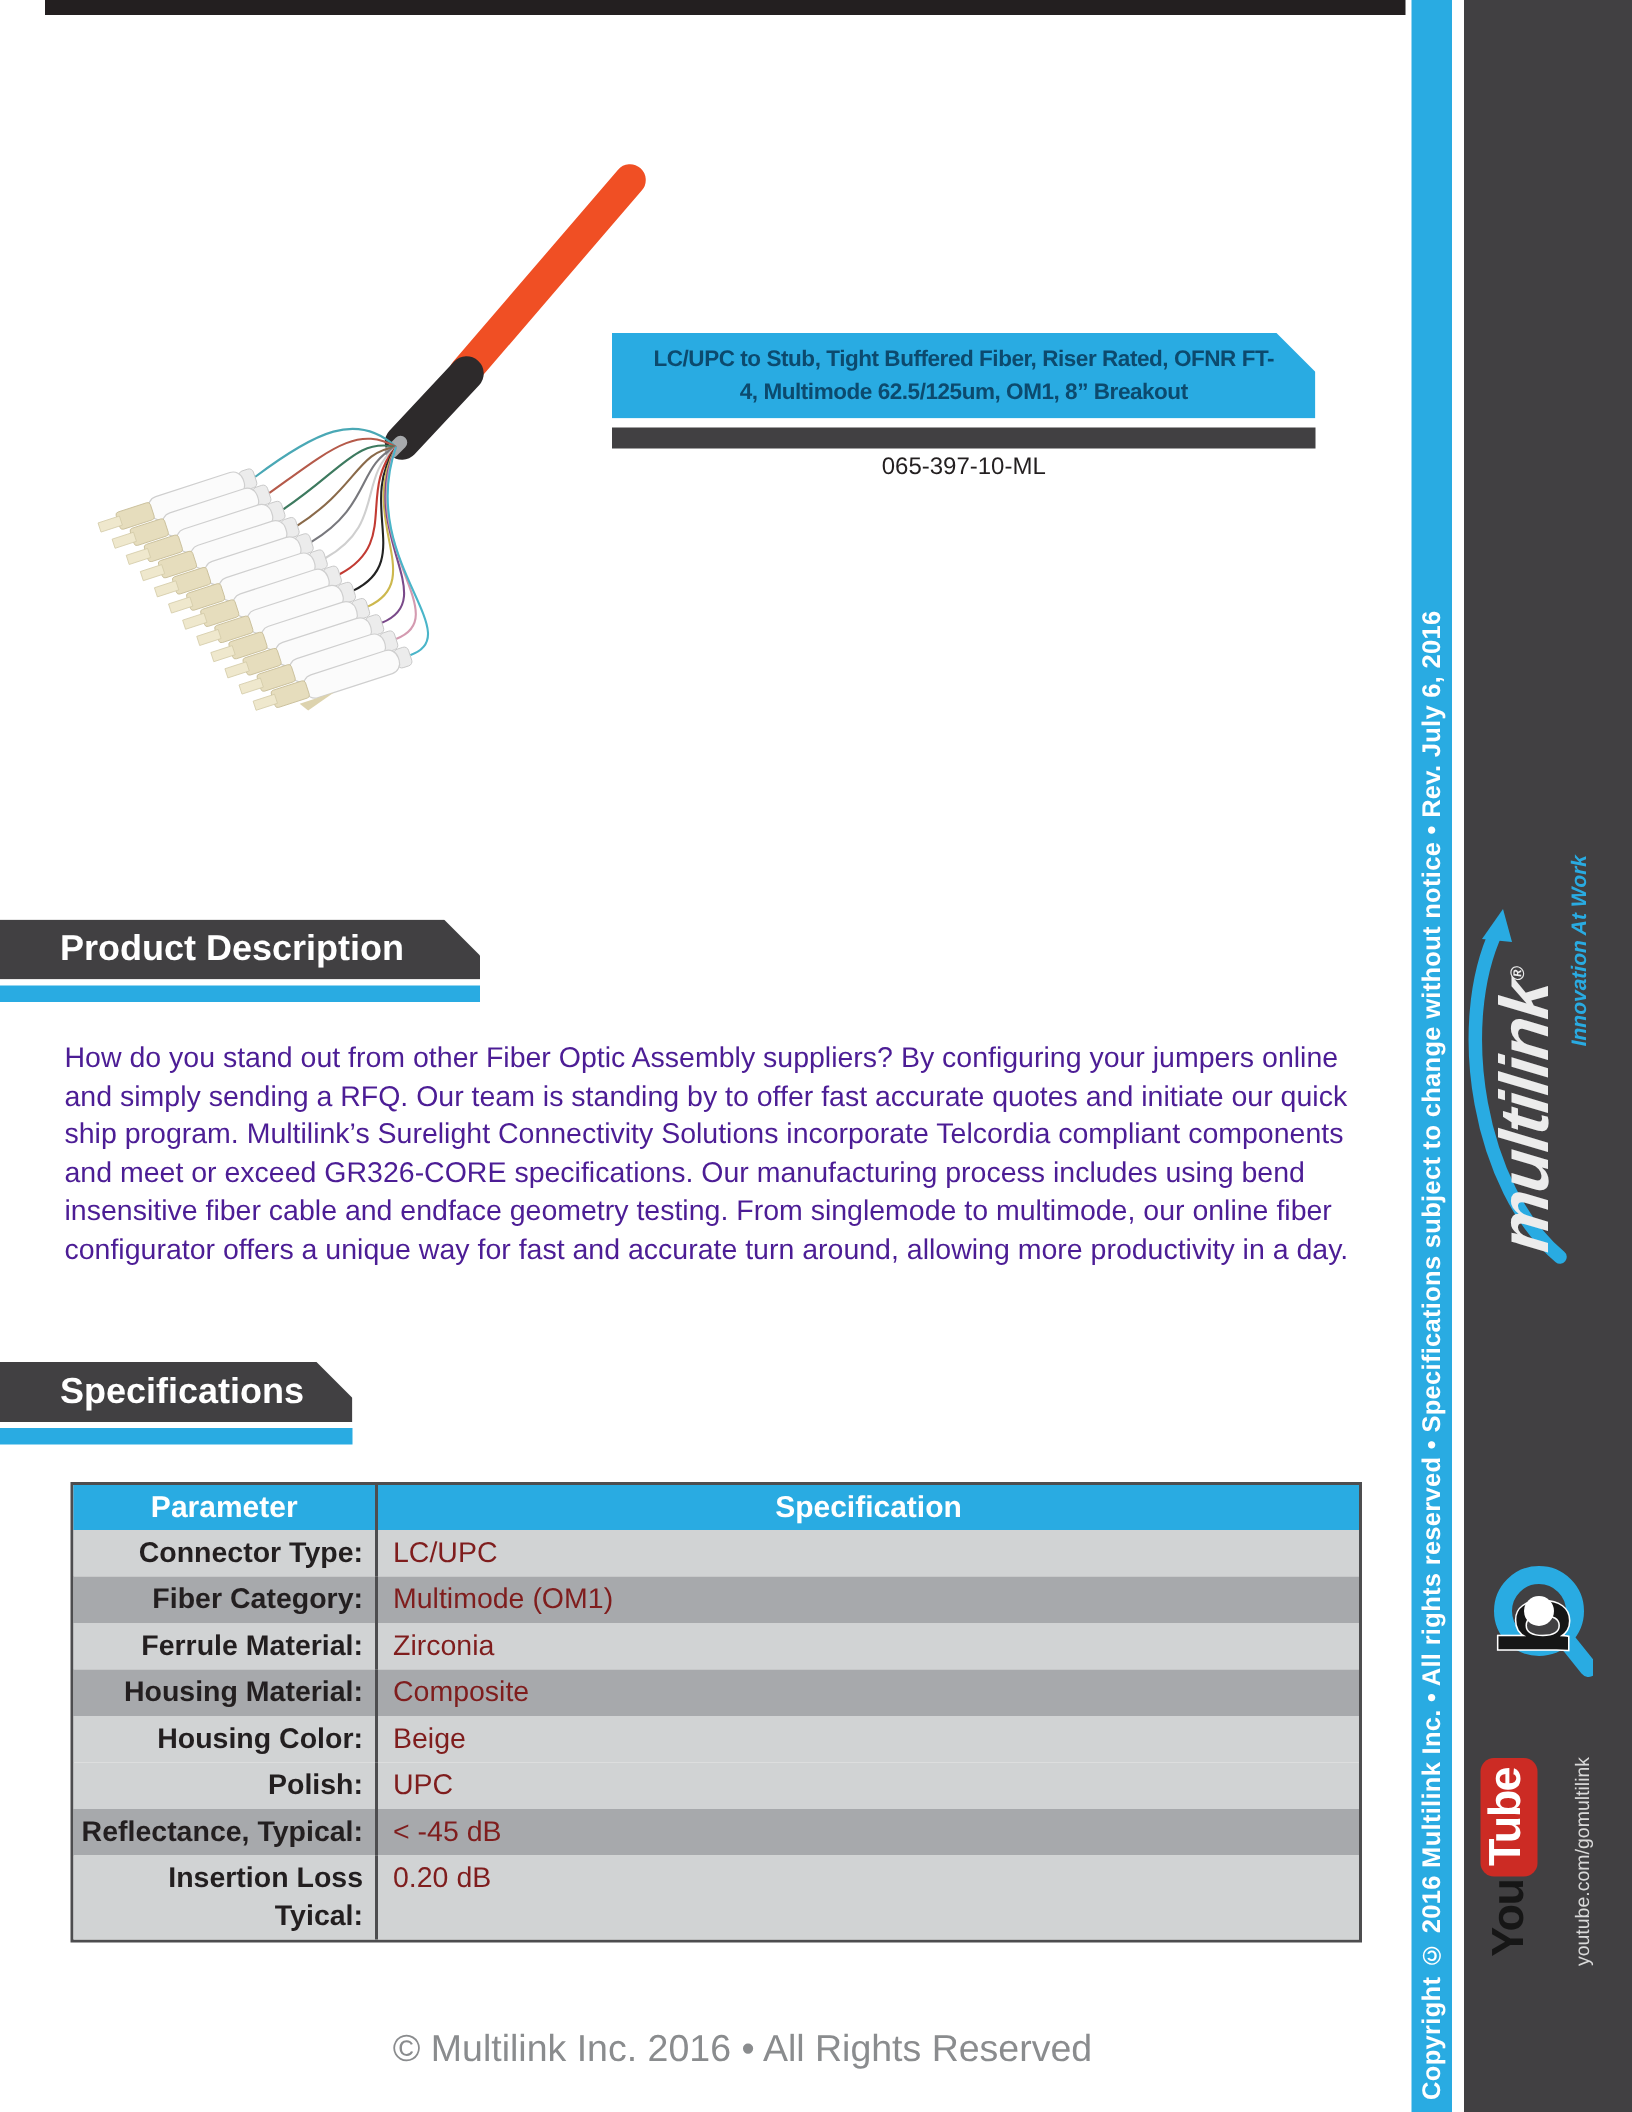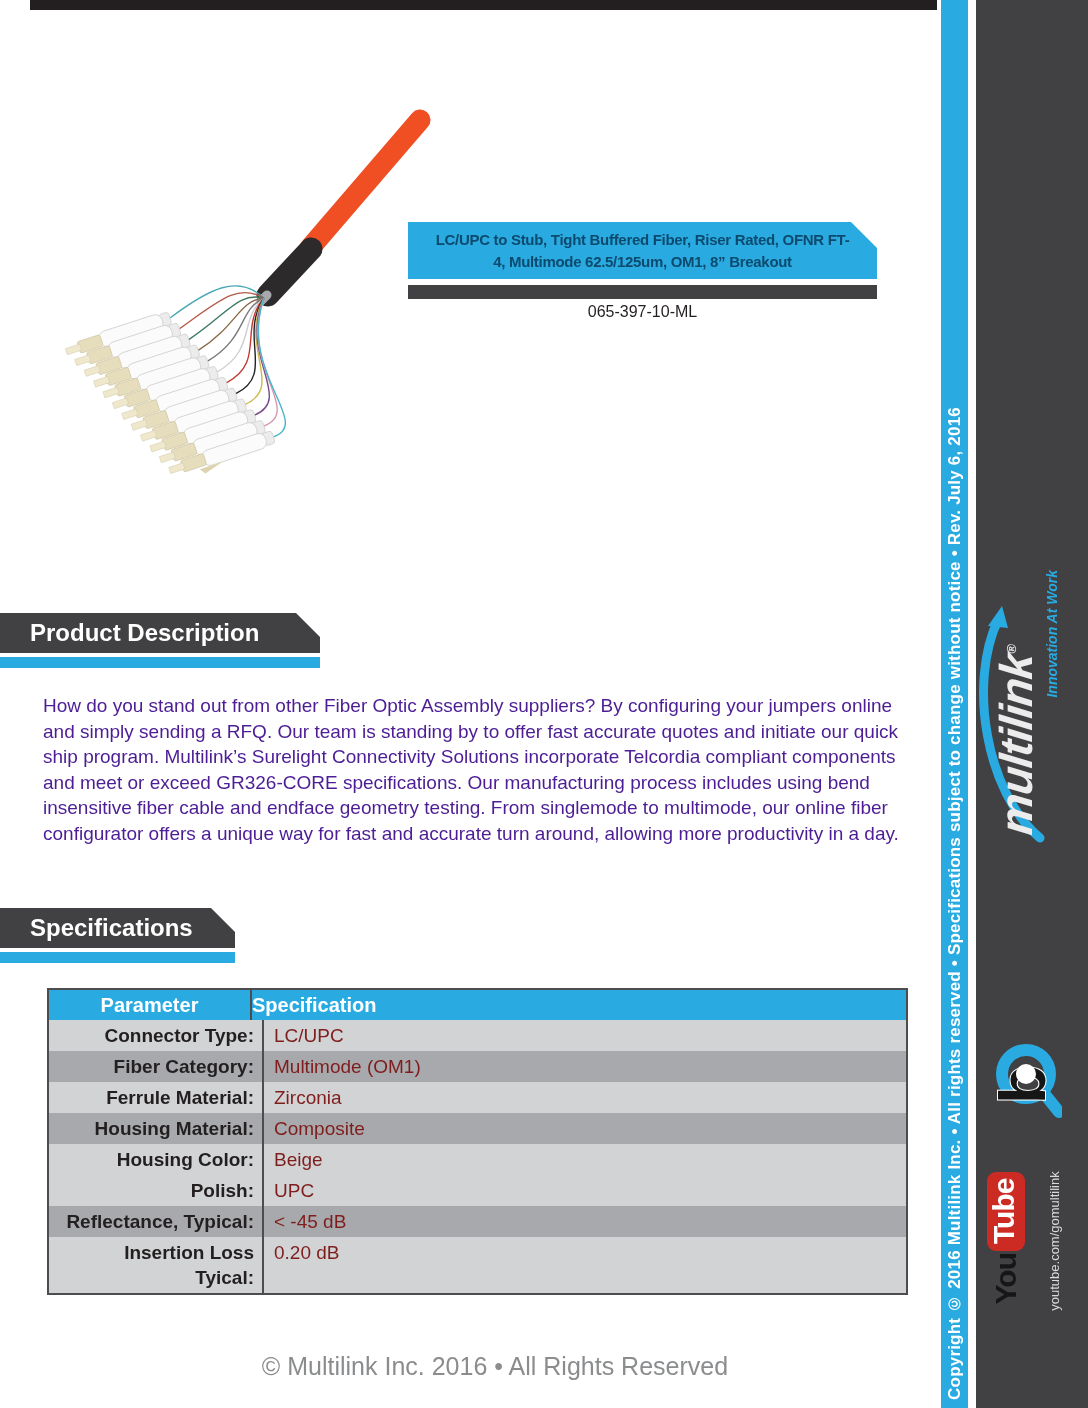--- a/index.html
+++ b/index.html
@@ -23,45 +23,45 @@
     clip-path:polygon(0 0, calc(100% - 26px) 0, 100% 26px, 100% 100%, 0 100%);
     text-align:center;
   }
   .banner span { white-space:nowrap; }
   .banner-underbar { position:absolute; left:408px; top:285px; width:469px; height:14px; background:#414042; }
   .part-number { position:absolute; left:408px; top:303px; width:469px; text-align:center; font-size:16px; color:#231f20; }
 
   
   .section-hdr {
     position:absolute; left:0; height:40px; background:#414042; color:#fff;
-    font-size:24px; font-weight:bold; line-height:40px; padding-left:30px;
+    font-size:24px; font-weight:bold; line-height:40px; padding-left:40px;
     clip-path:polygon(0 0, calc(100% - 24px) 0, 100% 24px, 100% 100%, 0 100%);
   }
   .hdr-desc { top:613px; width:320px; }
   .hdr-spec { top:908px; width:235px; }
   .section-underline { position:absolute; left:0; height:11px; background:#29abe2; }
   .ul-desc { top:657px; width:320px; }
   .ul-spec { top:952px; width:235px; }
 
   .desc-body {
     position:absolute; left:43px; top:693px; width:882px;
     font-size:19px; line-height:25.5px; color:#4c1d95;
   }
 
   
   .spec-table { position:absolute; left:47px; top:988px; width:861px; border:2px solid #4d4d4f; }
   .t-head { display:flex; background:#29abe2; color:#fff; font-weight:bold; font-size:20px; height:30px; line-height:30px; }
   .th-param { width:201px; text-align:center; }
-  .th-spec  { flex:1; text-align:left; border-left:2px solid #4d4d4f; }
+  .th-spec  { flex:1; text-align:center; border-left:2px solid #4d4d4f; }
   .t-row { display:flex; }
   .t-row.light { background:#d1d3d4; }
   .t-row.dark  { background:#a7a9ac; }
   .td-label {
     width:201px; text-align:right; font-weight:bold; font-size:19px; line-height:25px;
-    padding:3px 8px 3px 2px; color:#231f20;margin-left:12px;
+    padding:3px 8px 3px 2px; color:#231f20;
   }
   .td-value {
     flex:1; border-left:2px solid #4d4d4f; font-size:19px; line-height:25px;
     padding:3px 0 3px 10px; color:#7f1d1d;
   }
 
   .footer { position:absolute; left:0; top:1352px; width:990px; text-align:center; font-size:25px; color:#8a8c8e; }
 
   
   .v-strip {

